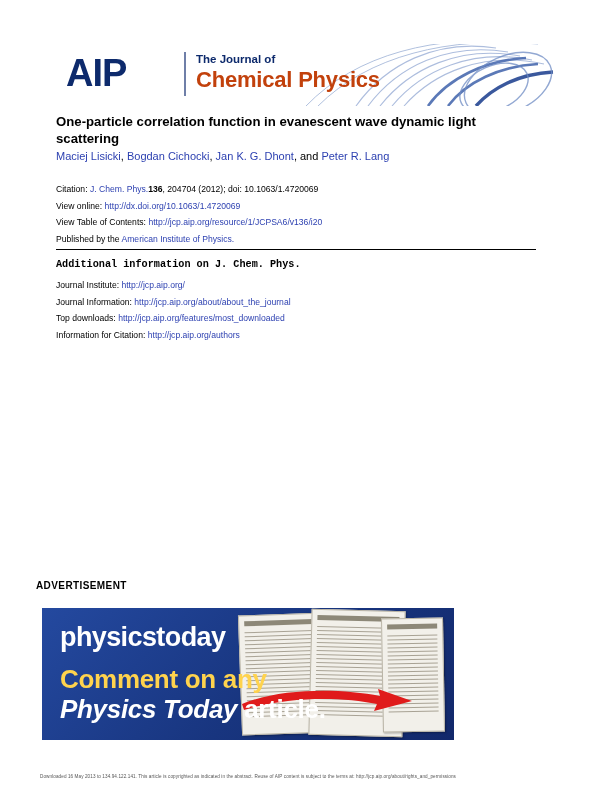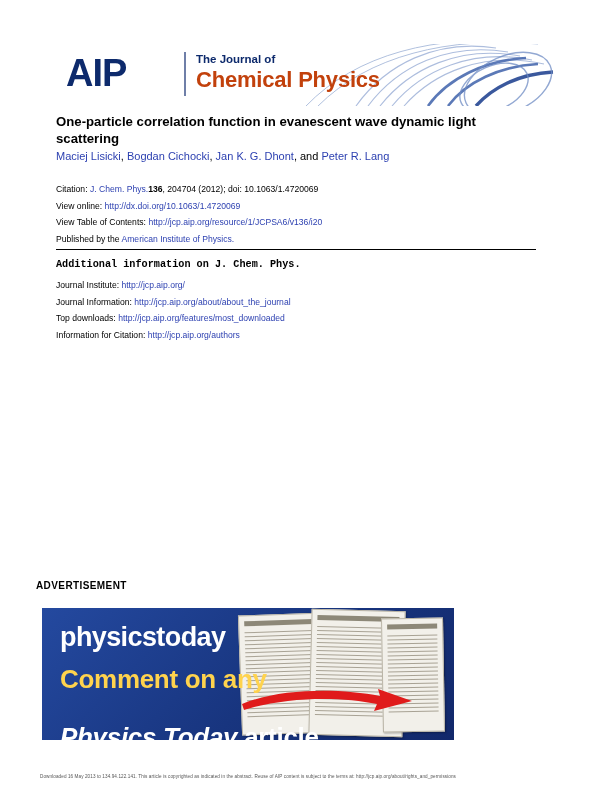--- a/index.html
+++ b/index.html
@@ -184,21 +184,20 @@
     letter-spacing: -0.3px;
   }
   .ad-line2 {
     position: absolute;
     left: 18px;
     top: 86px;
     font-size: 26px;
     font-weight: bold;
     color: #ffffff;
     letter-spacing: -0.3px;
-    margin-top: 28px;
   }
   .ad-line2 i {
     font-style: italic;
     color: #ffffff;
   }
   .ad-papers {
     position: absolute;
     right: 8px;
     top: 0;
     width: 210px;

